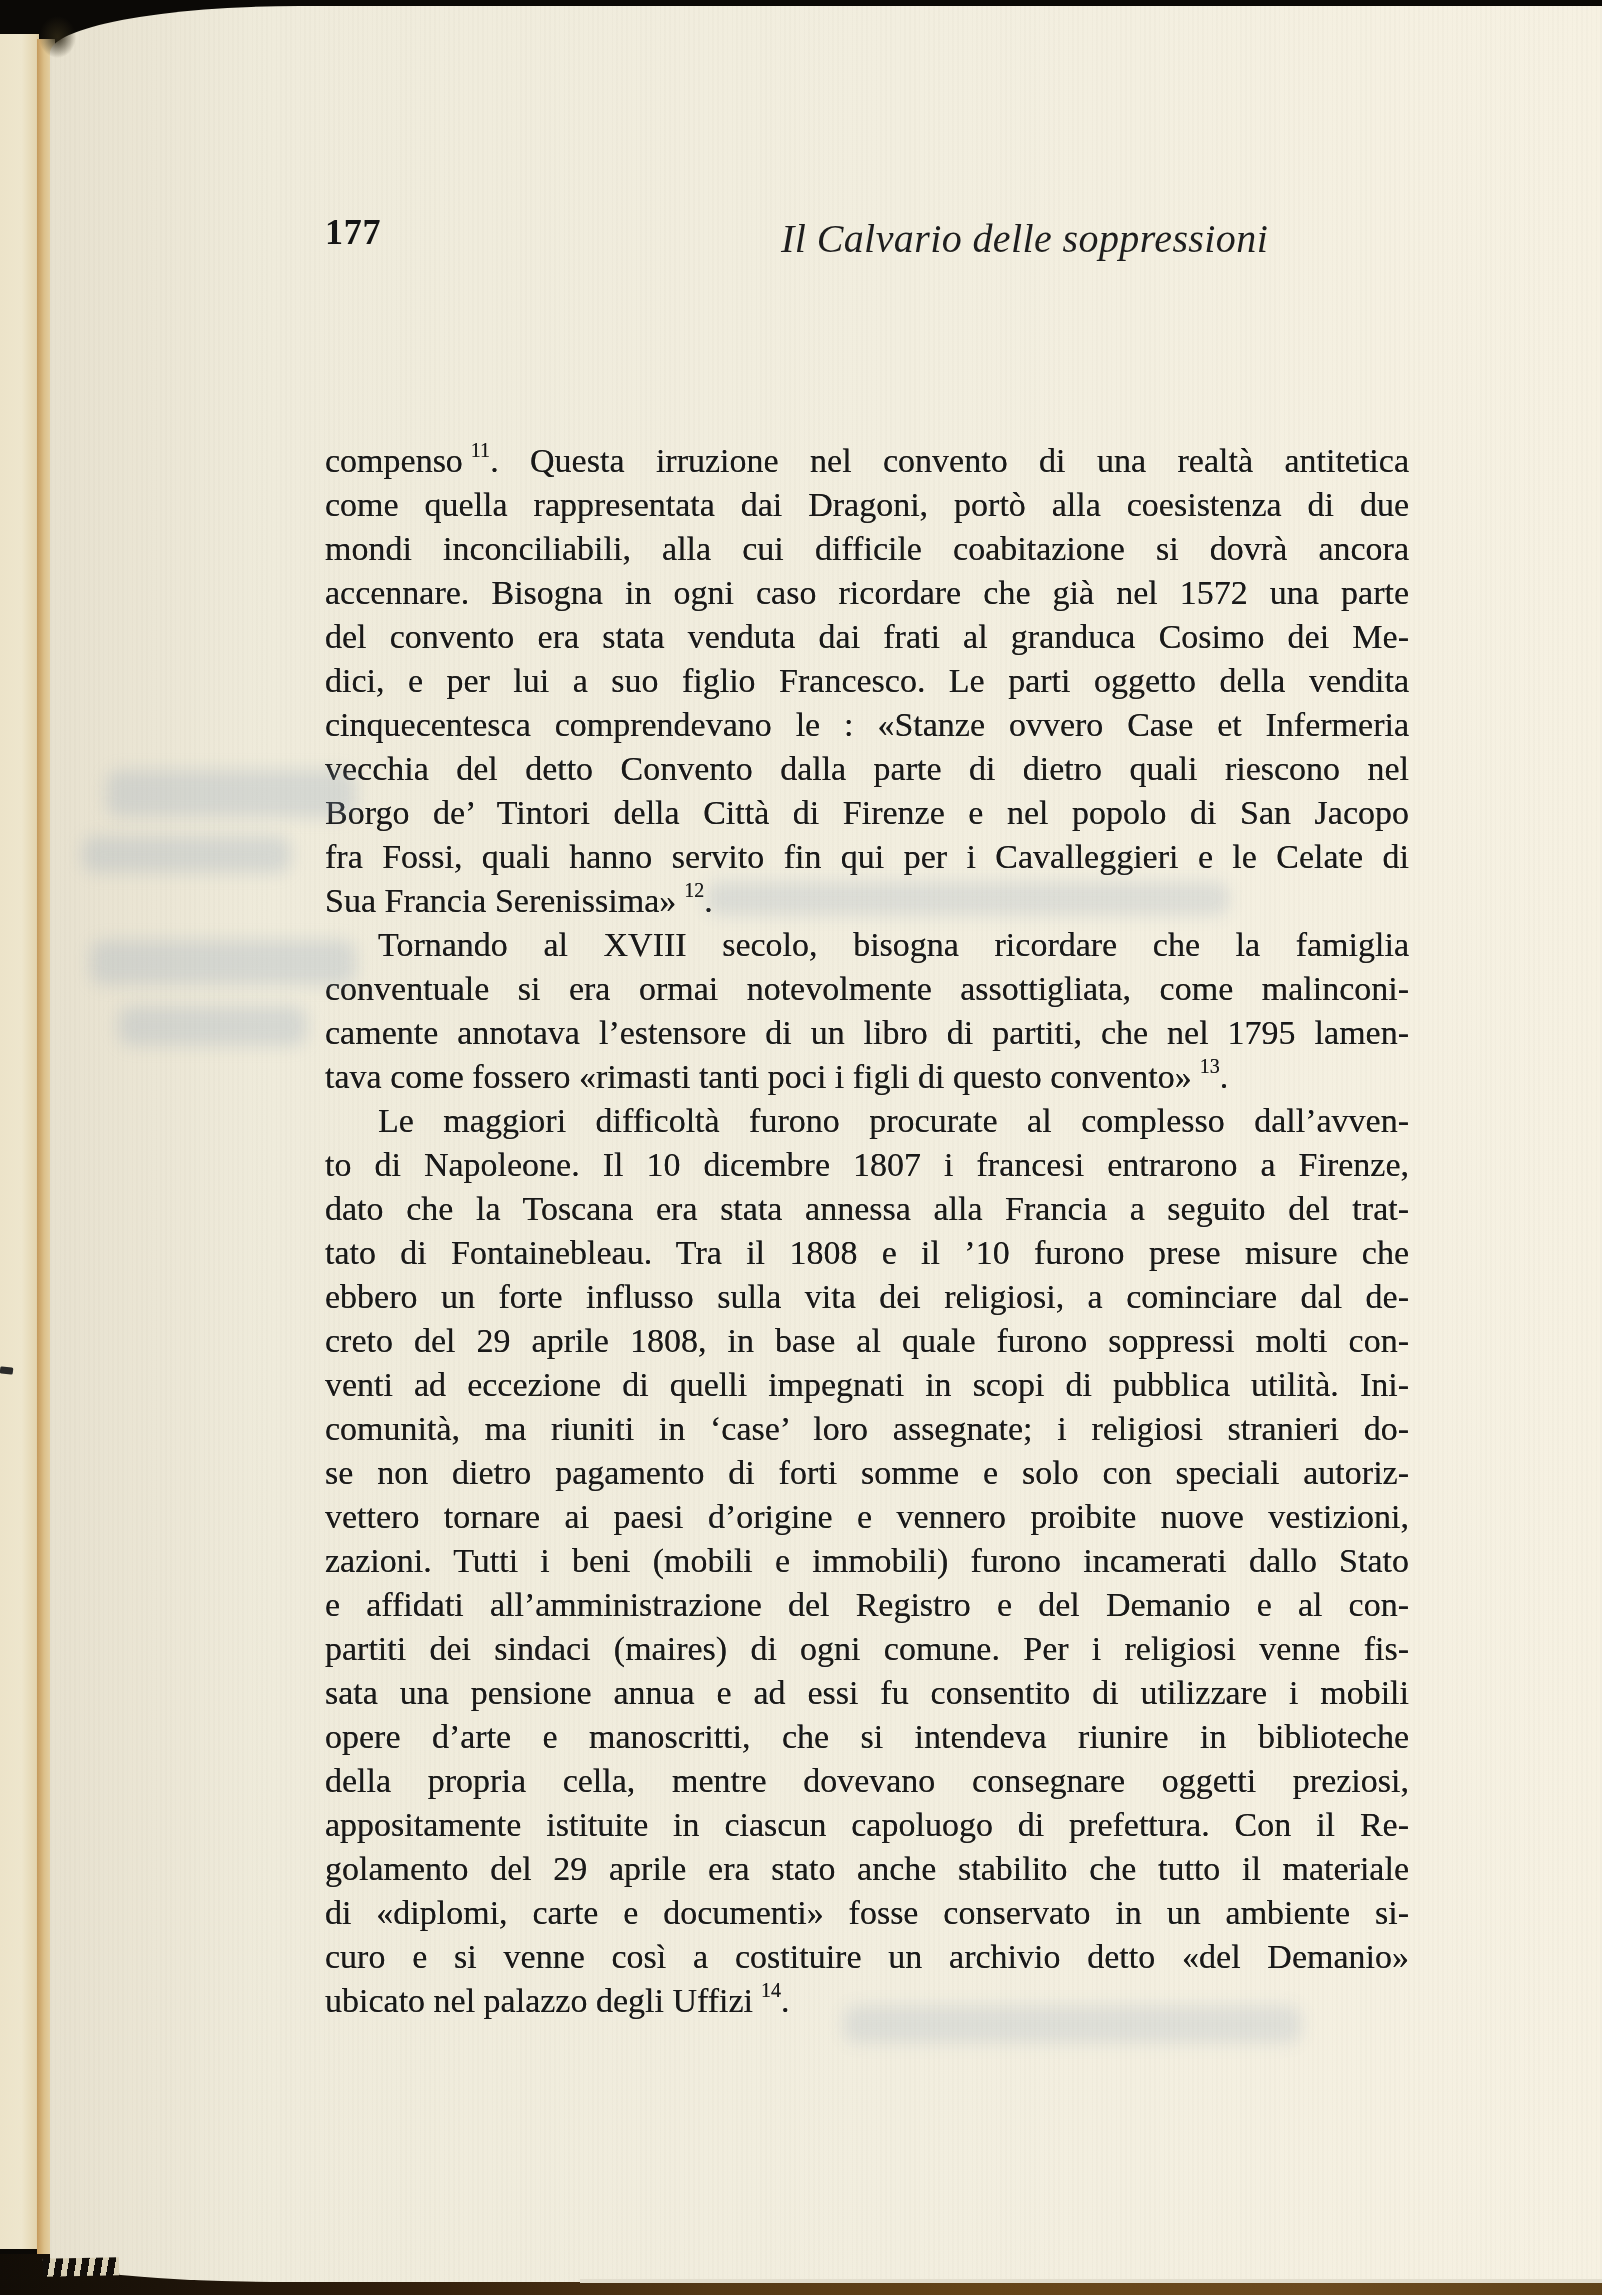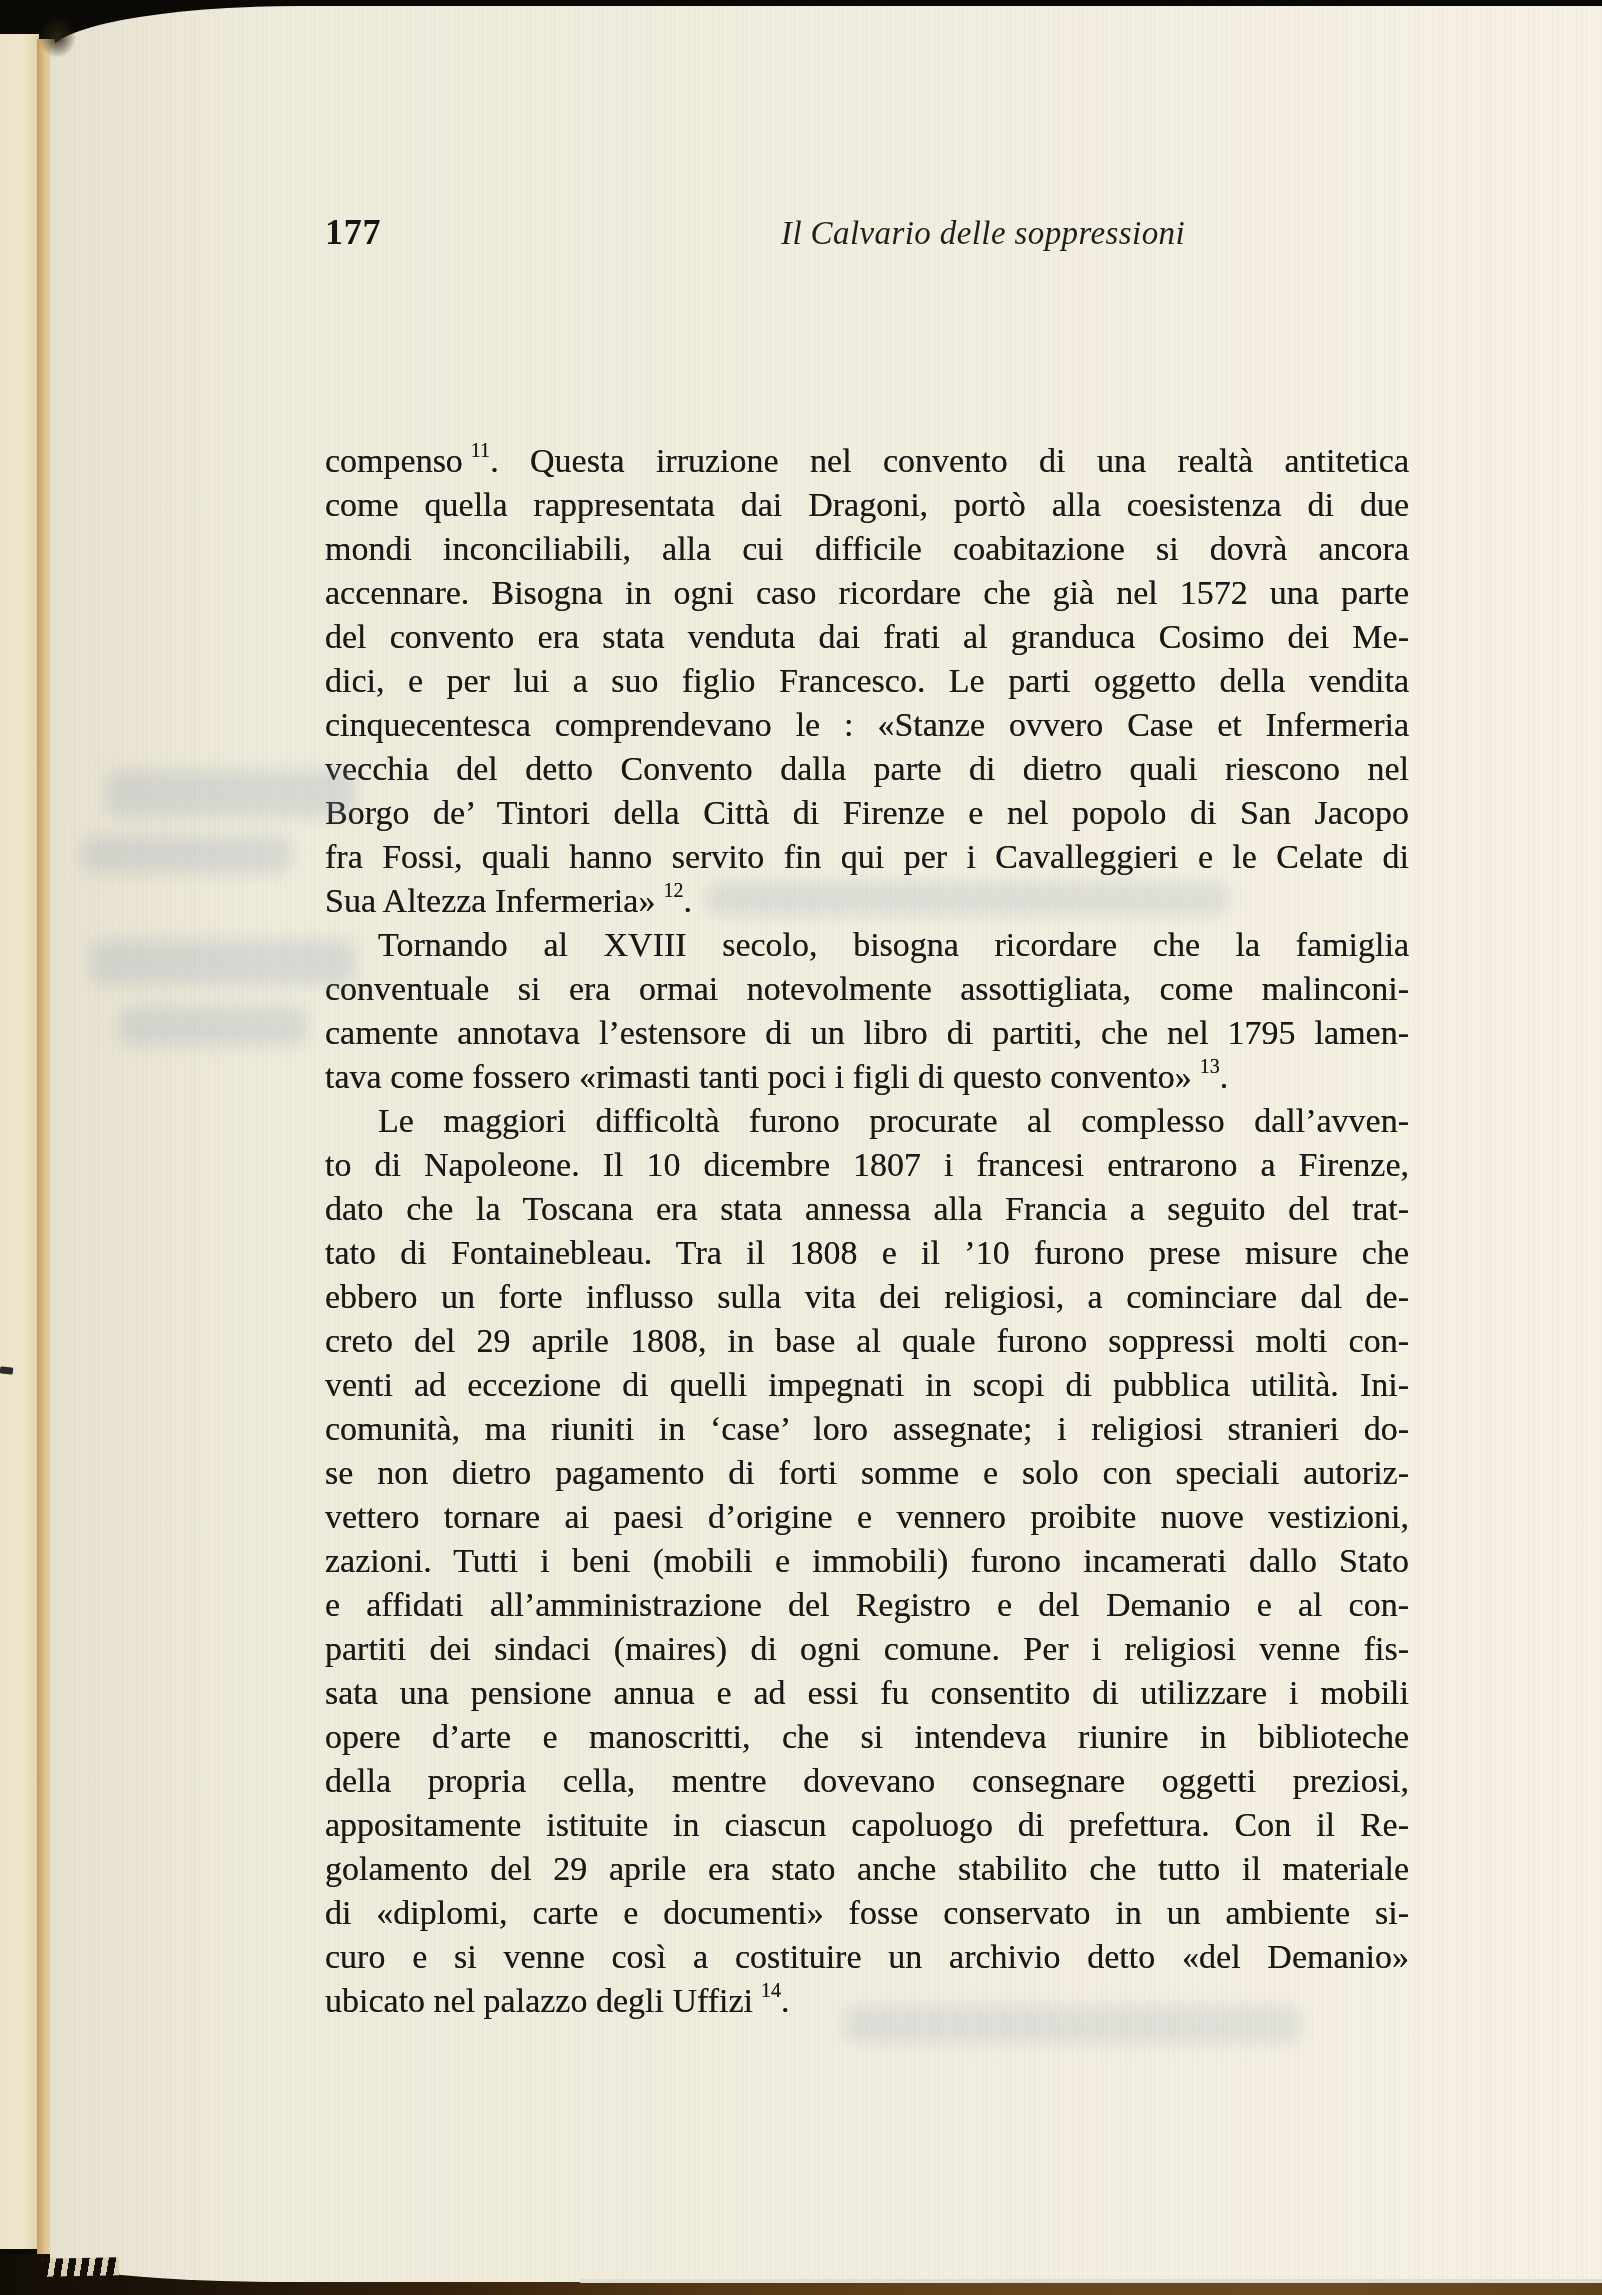--- a/index.html
+++ b/index.html
@@ -39,21 +39,21 @@
     border-bottom-left-radius:242px 24px;
     z-index:3;
   }
   .pageno{
     position:absolute;left:275px;top:205px;
     font-size:36px;font-weight:bold;color:#151515;
     letter-spacing:0.8px;
   }
   .runtitle{
     position:absolute;left:731px;top:209px;
-    font-size:33px;font-style:italic;color:#1e1e1e;
+    font-size:40px;font-style:italic;color:#1e1e1e;
     letter-spacing:0.4px;white-space:nowrap;
   }
   .body{
     position:absolute;left:275px;top:433px;width:1084px;
     font-size:34px;line-height:44px;color:#191919;
     text-shadow:0 0 0.6px rgba(25,25,25,0.75);
   }
   .line{
     text-align:justify;
     text-align-last:justify;
@@ -130,21 +130,21 @@
           <div class="line"><span>compenso</span><sup class="fnref">11</sup><span>. Questa irruzione nel convento di una realtà antitetica</span></div>
           <div class="line"><span>come quella rappresentata dai Dragoni, portò alla coesistenza di due</span></div>
           <div class="line"><span>mondi inconciliabili, alla cui difficile coabitazione si dovrà ancora</span></div>
           <div class="line"><span>accennare. Bisogna in ogni caso ricordare che già nel 1572 una parte</span></div>
           <div class="line"><span>del convento era stata venduta dai frati al granduca Cosimo dei Me-</span></div>
           <div class="line"><span>dici, e per lui a suo figlio Francesco. Le parti oggetto della vendita</span></div>
           <div class="line"><span>cinquecentesca comprendevano le : «Stanze ovvero Case et Infermeria</span></div>
           <div class="line"><span>vecchia del detto Convento dalla parte di dietro quali riescono nel</span></div>
           <div class="line"><span>Borgo de’ Tintori della Città di Firenze e nel popolo di San Jacopo</span></div>
           <div class="line"><span>fra Fossi, quali hanno servito fin qui per i Cavalleggieri e le Celate di</span></div>
-          <div class="line pend"><span>Sua Altezza Infermeria»</span><sup class="fnref">12</sup><span>.</span></div>
+          <div class="line pend"><span>Sua Francia Serenissima»</span><sup class="fnref">12</sup><span>.</span></div>
         </div>
         <div>
           <div class="line indent"><span>Tornando al XVIII secolo, bisogna ricordare che la famiglia</span></div>
           <div class="line"><span>conventuale si era ormai notevolmente assottigliata, come malinconi-</span></div>
           <div class="line"><span>camente annotava l’estensore di un libro di partiti, che nel 1795 lamen-</span></div>
           <div class="line pend"><span>tava come fossero «rimasti tanti poci i figli di questo convento»</span><sup class="fnref">13</sup><span>.</span></div>
         </div>
         <div>
           <div class="line indent"><span>Le maggiori difficoltà furono procurate al complesso dall’avven-</span></div>
           <div class="line"><span>to di Napoleone. Il 10 dicembre 1807 i francesi entrarono a Firenze,</span></div>

